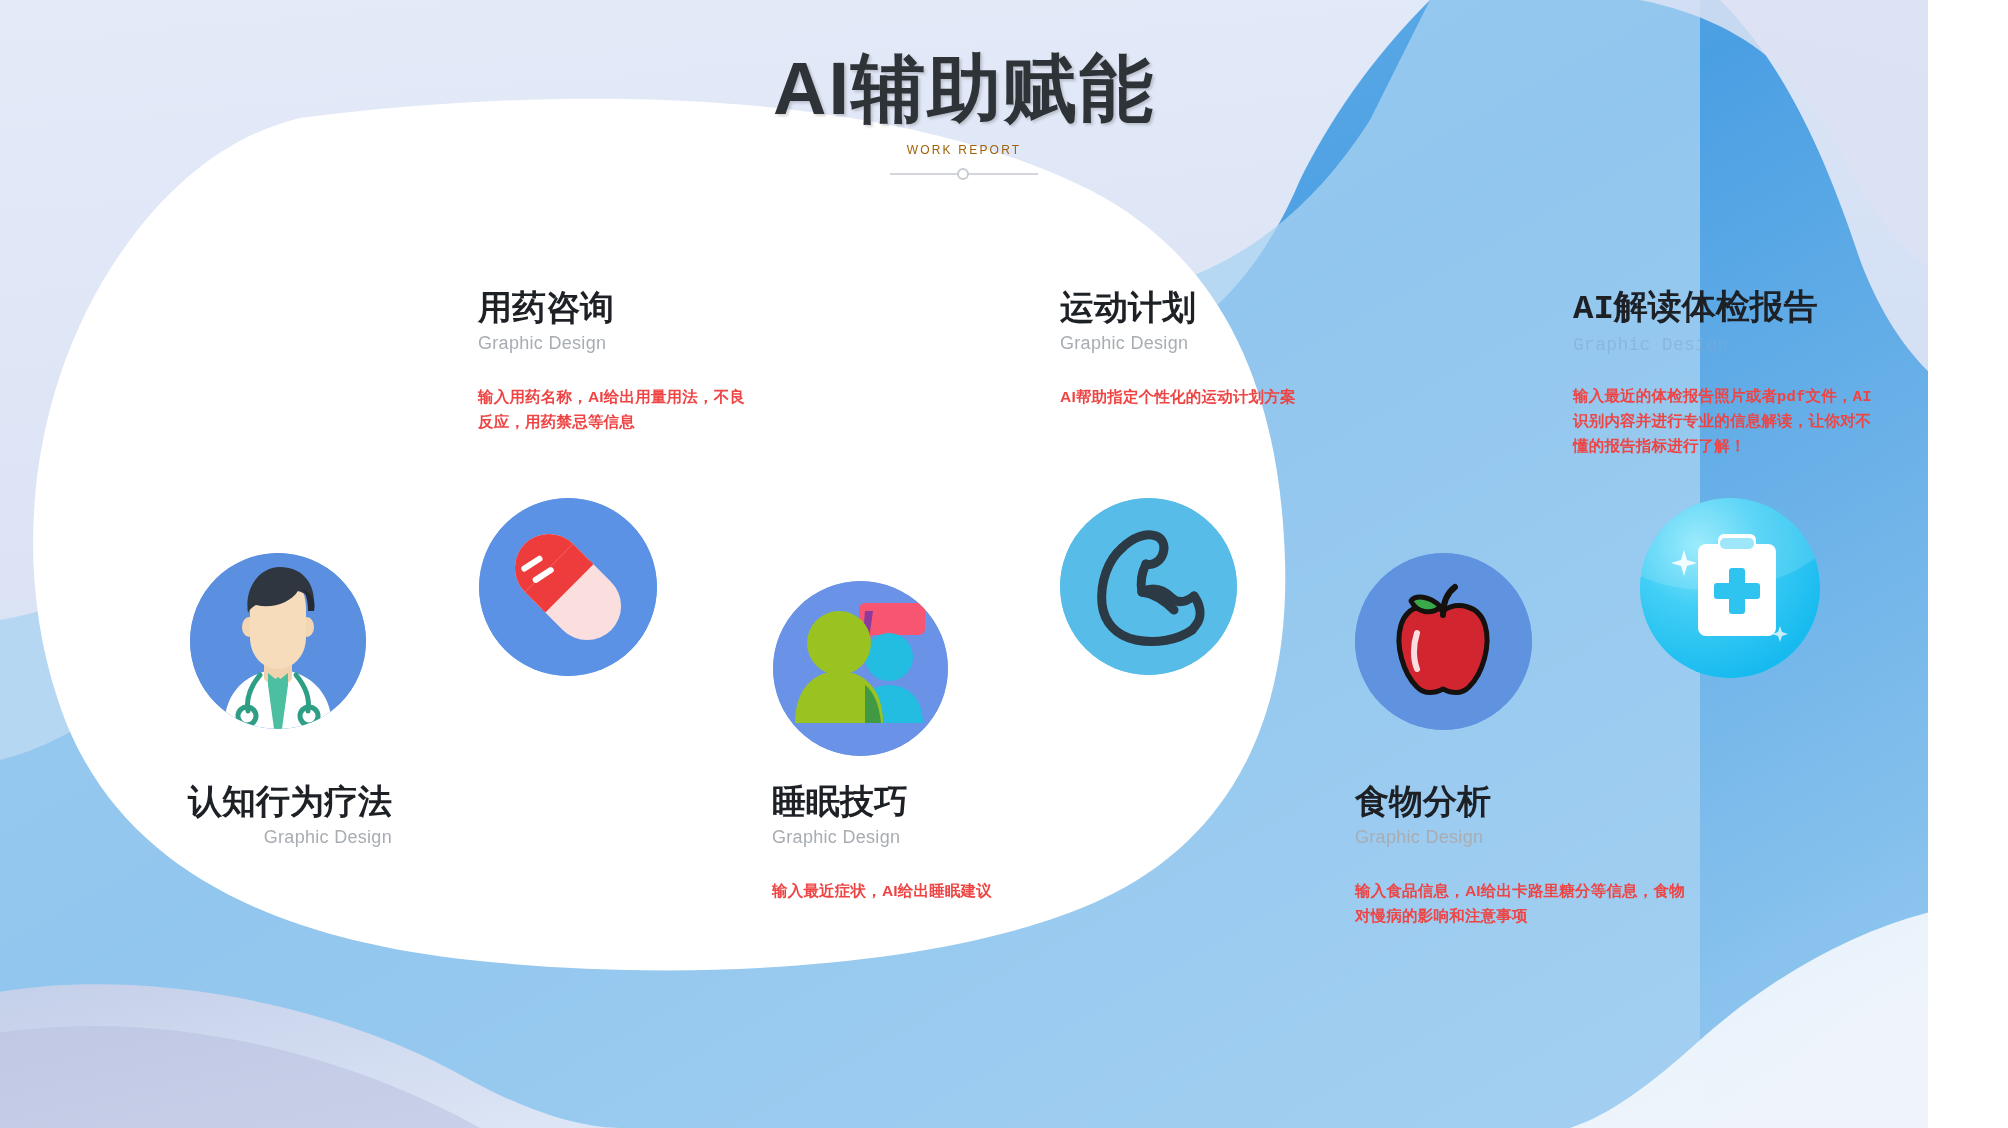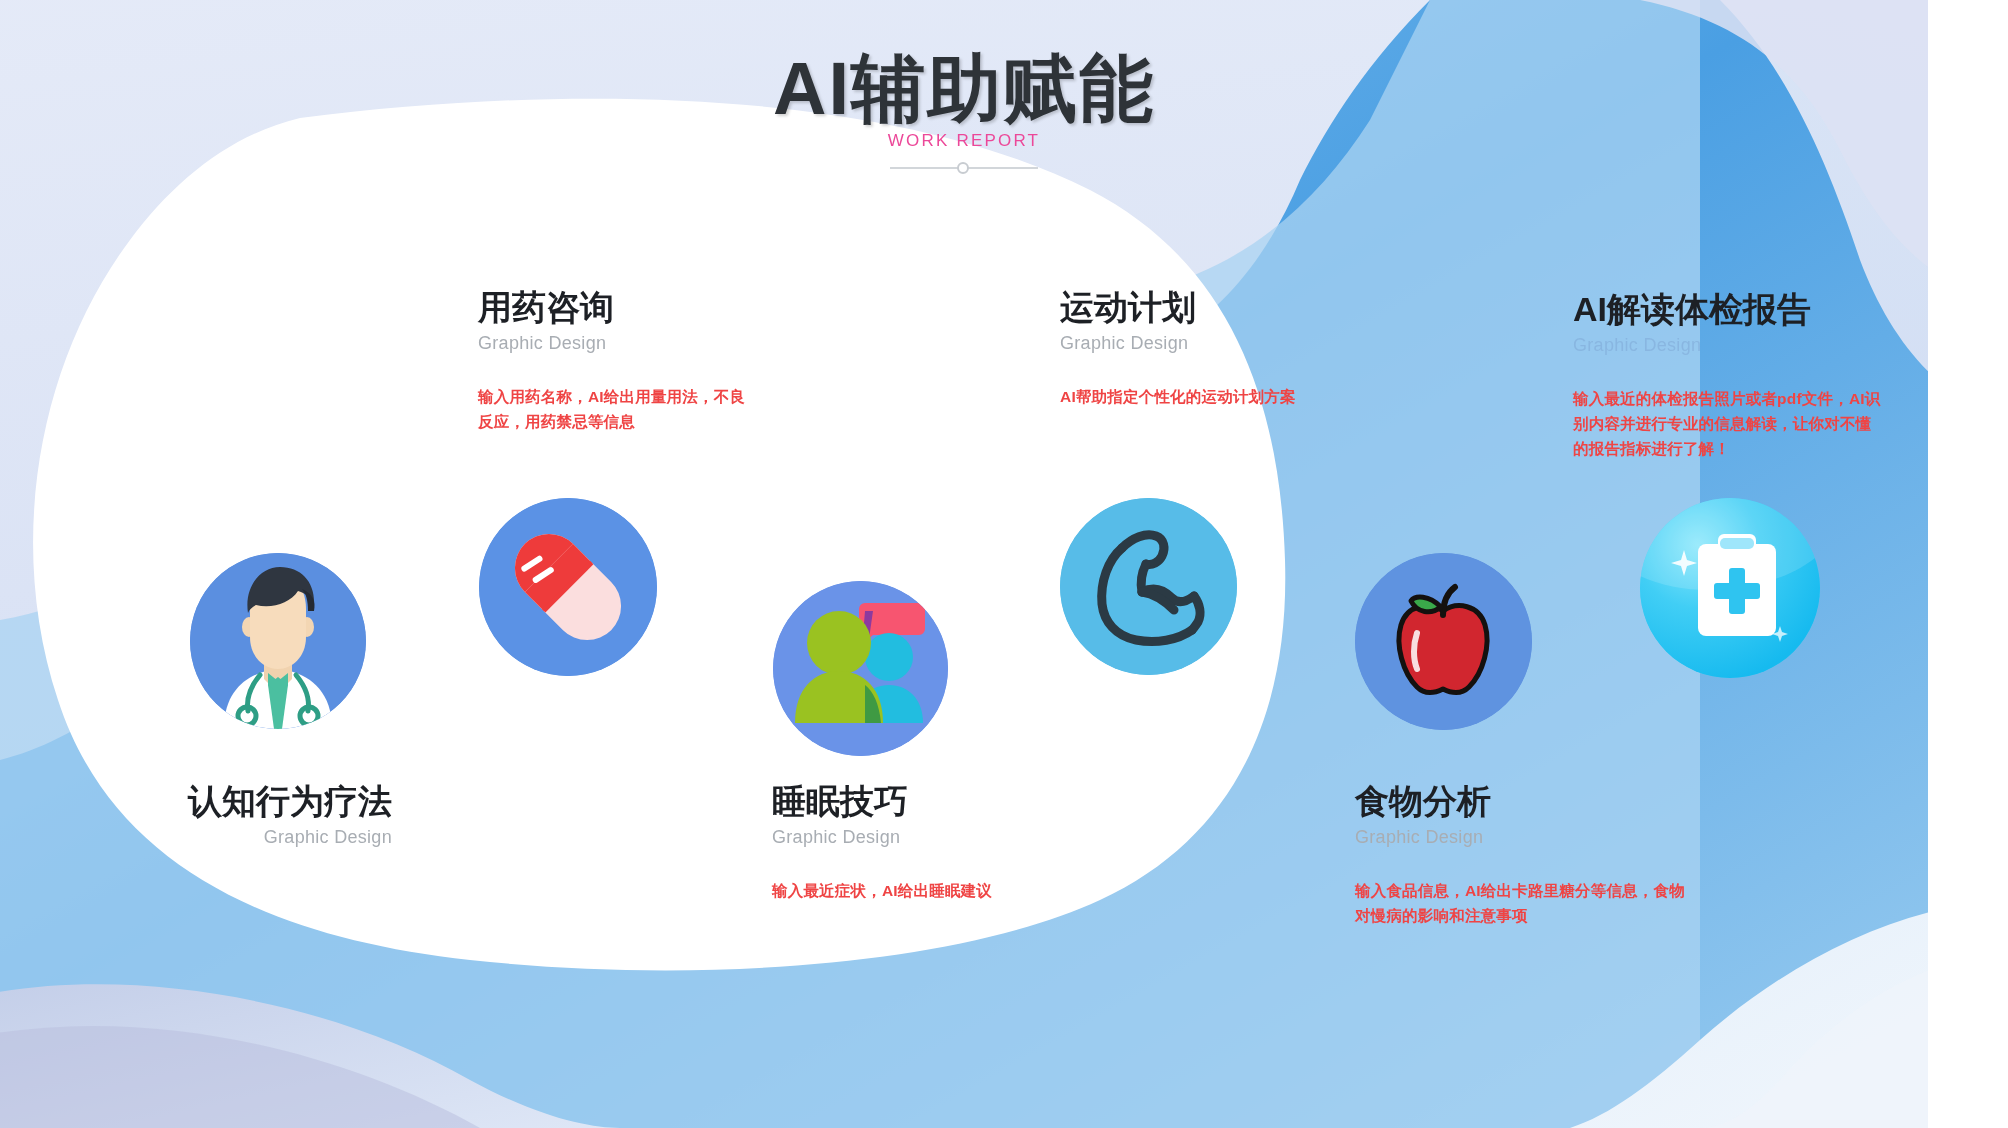--- a/index.html
+++ b/index.html
@@ -19,22 +19,22 @@
   .title-block {
     position:absolute; left:0; right:0; top:48px;
     text-align:center; z-index:20;
   }
   .main-title {
     font-size:74px; font-weight:bold; letter-spacing:2px;
     color:#2e3338; line-height:1.1;
     text-shadow:2px 2px 3px rgba(0,0,0,0.18);
   }
   .sub-title {
-    margin-top:2px;
-    font-size:17px; letter-spacing:2.2px; color:#ec4899; font-weight:400;
+    margin-top:14px;
+    font-size:12px; letter-spacing:2.2px; color:#a16207; font-weight:400;
   }
   .divider {
     margin:10px auto 0; width:148px; height:14px; position:relative;
   }
   .divider .ln {
     position:absolute; top:6px; left:0; width:148px; height:2px;
     background:#d2d6da;
   }
   .divider .dot {
     position:absolute; top:1px; left:67px; width:12px; height:12px;
@@ -60,21 +60,21 @@
   
   .icon-circle {
     position:absolute; border-radius:50%; z-index:12;
     display:flex; align-items:center; justify-content:center;
     overflow:hidden;
   }
 
   
   #tb-med   { left:478px;  top:288px; }
   #tb-sport { left:1060px; top:288px; }
-  #tb-ai    { left:1573px; top:290px; }
+  #tb-ai    { left:1573px; top:290px;font-family:Liberation Mono, monospace; }
   #tb-cbt   { left:188px;  top:782px;text-align:right; }
   #tb-sleep { left:772px;  top:782px; }
   #tb-food  { left:1355px; top:782px; }
 
   #ic-doctor { left:190px;  top:553px;  width:176px; height:176px; background:#5b8fe0; }
   #ic-pill   { left:479px;  top:498px;  width:178px; height:178px; background:#5b92e5; }
   #ic-people { left:773px;  top:581px;  width:175px; height:175px; background:#6a93e8; }
   #ic-muscle { left:1060px; top:498px;  width:177px; height:177px; background:#57bce8; }
   #ic-apple  { left:1355px; top:553px;  width:177px; height:177px; background:#5f93e0; }
   #ic-report { left:1640px; top:498px;  width:180px; height:180px;

